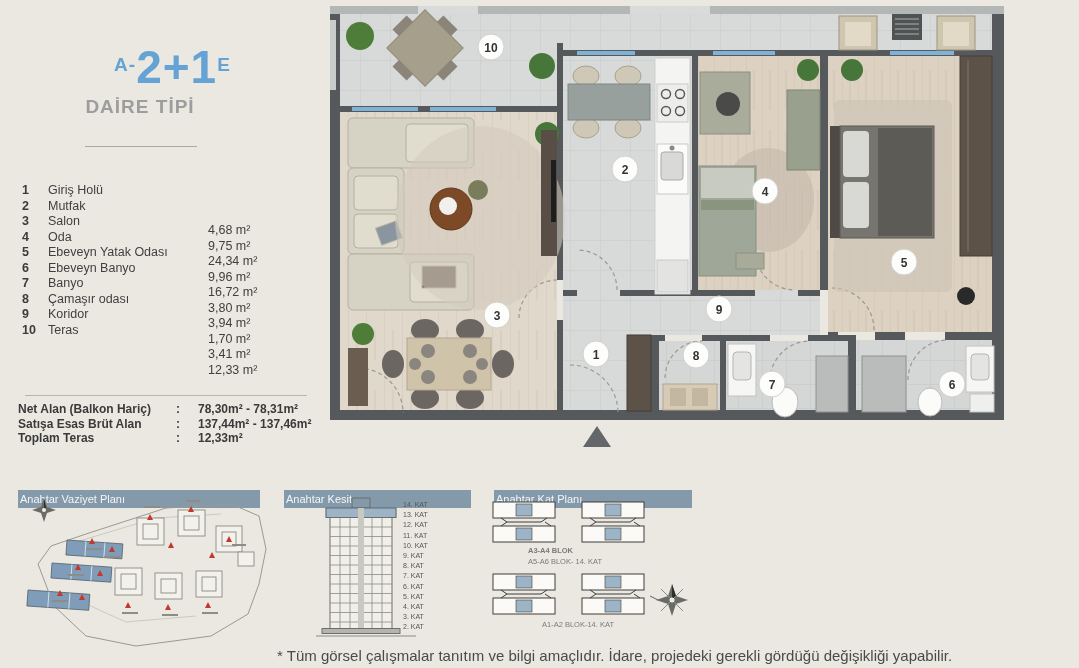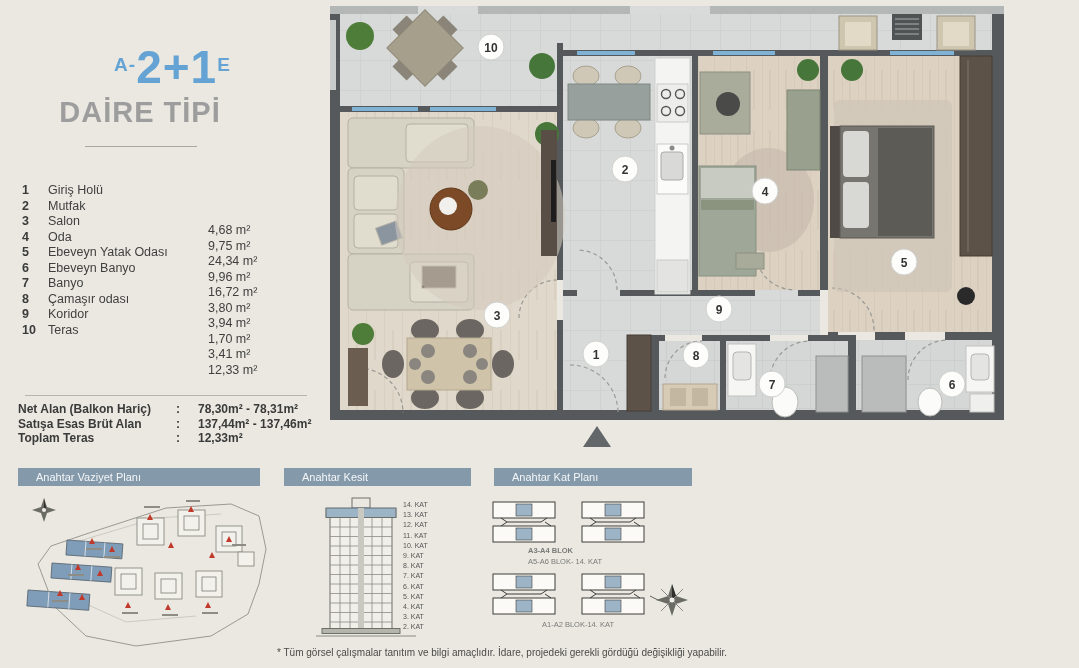--- a/index.html
+++ b/index.html
@@ -14,52 +14,52 @@
   
   #left-panel{left:0;top:0;width:300px;height:460px;}
   .block-title{position:absolute;left:0;top:12px;width:280px;text-align:center;
     font-size:21px;font-weight:bold;color:#2c3a69;}
   .unit-code{position:absolute;left:0;top:40px;width:280px;text-align:center;
     color:#64a3d4;font-weight:bold;margin-left:32px;}
   .unit-code .pre{font-size:19px;vertical-align:12px;letter-spacing:1px;}
   .unit-code .main{font-size:46px;letter-spacing:1px;}
   .unit-code .suf{font-size:19px;vertical-align:12px;}
   .subtitle{position:absolute;left:0;top:96px;width:280px;text-align:center;
-    font-size:29px;font-weight:bold;color:#9d9d9d;letter-spacing:1px;}
+    font-size:19px;font-weight:bold;color:#9d9d9d;letter-spacing:1px;}
   .title-rule{position:absolute;left:85px;top:146px;width:112px;border-top:1px solid #a9a7a0;}
 
   #room-list{position:absolute;left:22px;top:183px;width:290px;}
   .room-row{display:flex;height:15.5px;line-height:15.5px;font-size:12.5px;}
   .room-row .no{width:26px;font-weight:bold;color:#3b3b3b;}
   .room-row .nm{width:160px;color:#3f3f3f;}
   .room-row .ar{width:90px;color:#3f3f3f;margin-top:40px;}
 
   .summary-rule{position:absolute;left:25px;top:395px;width:282px;border-top:1px solid #b7b5ae;}
   #summary{position:absolute;left:18px;top:402px;width:310px;font-weight:bold;font-size:12px;}
   .sum-row{display:flex;height:14.5px;line-height:14.5px;color:#3a3a3a;}
   .sum-row .lb{width:158px;}
   .sum-row .co{width:22px;}
   .sum-row .va{flex:1;}
 
   
-  .bar{position:absolute;top:468px;height:18px;background:#8499aa;color:#f4f6f8;
-    font-size:11px;line-height:18px;padding-left:18px;box-sizing:border-box;}
+  .bar{position:absolute;top:490px;height:18px;background:#8499aa;color:#f4f6f8;
+    font-size:11px;line-height:18px;padding-left:2px;box-sizing:border-box;}
   #bar-site{left:18px;width:242px;}
   #bar-kesit{left:284px;width:187px;}
   #bar-kat{left:494px;width:198px;}
 
   
   #kesit-labels{position:absolute;left:403px;top:500px;width:40px;}
   #kesit-labels div{font-size:7px;line-height:10.2px;color:#555;white-space:nowrap;}
 
   
   .kat-label{position:absolute;font-size:7.5px;color:#7a7a78;white-space:nowrap;}
 
   
-  #disclaimer{position:absolute;left:277px;top:647px;font-size:10px;color:#4a4a48;}
+  #disclaimer{position:absolute;left:277px;top:647px;font-size:15px;color:#4a4a48;}
 
   svg text.badge-no{font-family:"Liberation Sans",sans-serif;font-size:12px;font-weight:bold;fill:#333;}
 </style>
 </head>
 <body>
 
 <div id="left-panel" class="abs">
   <div class="unit-code">
     <span class="pre">A-</span><span class="main">2+1</span><span class="suf">E</span>
   </div>

